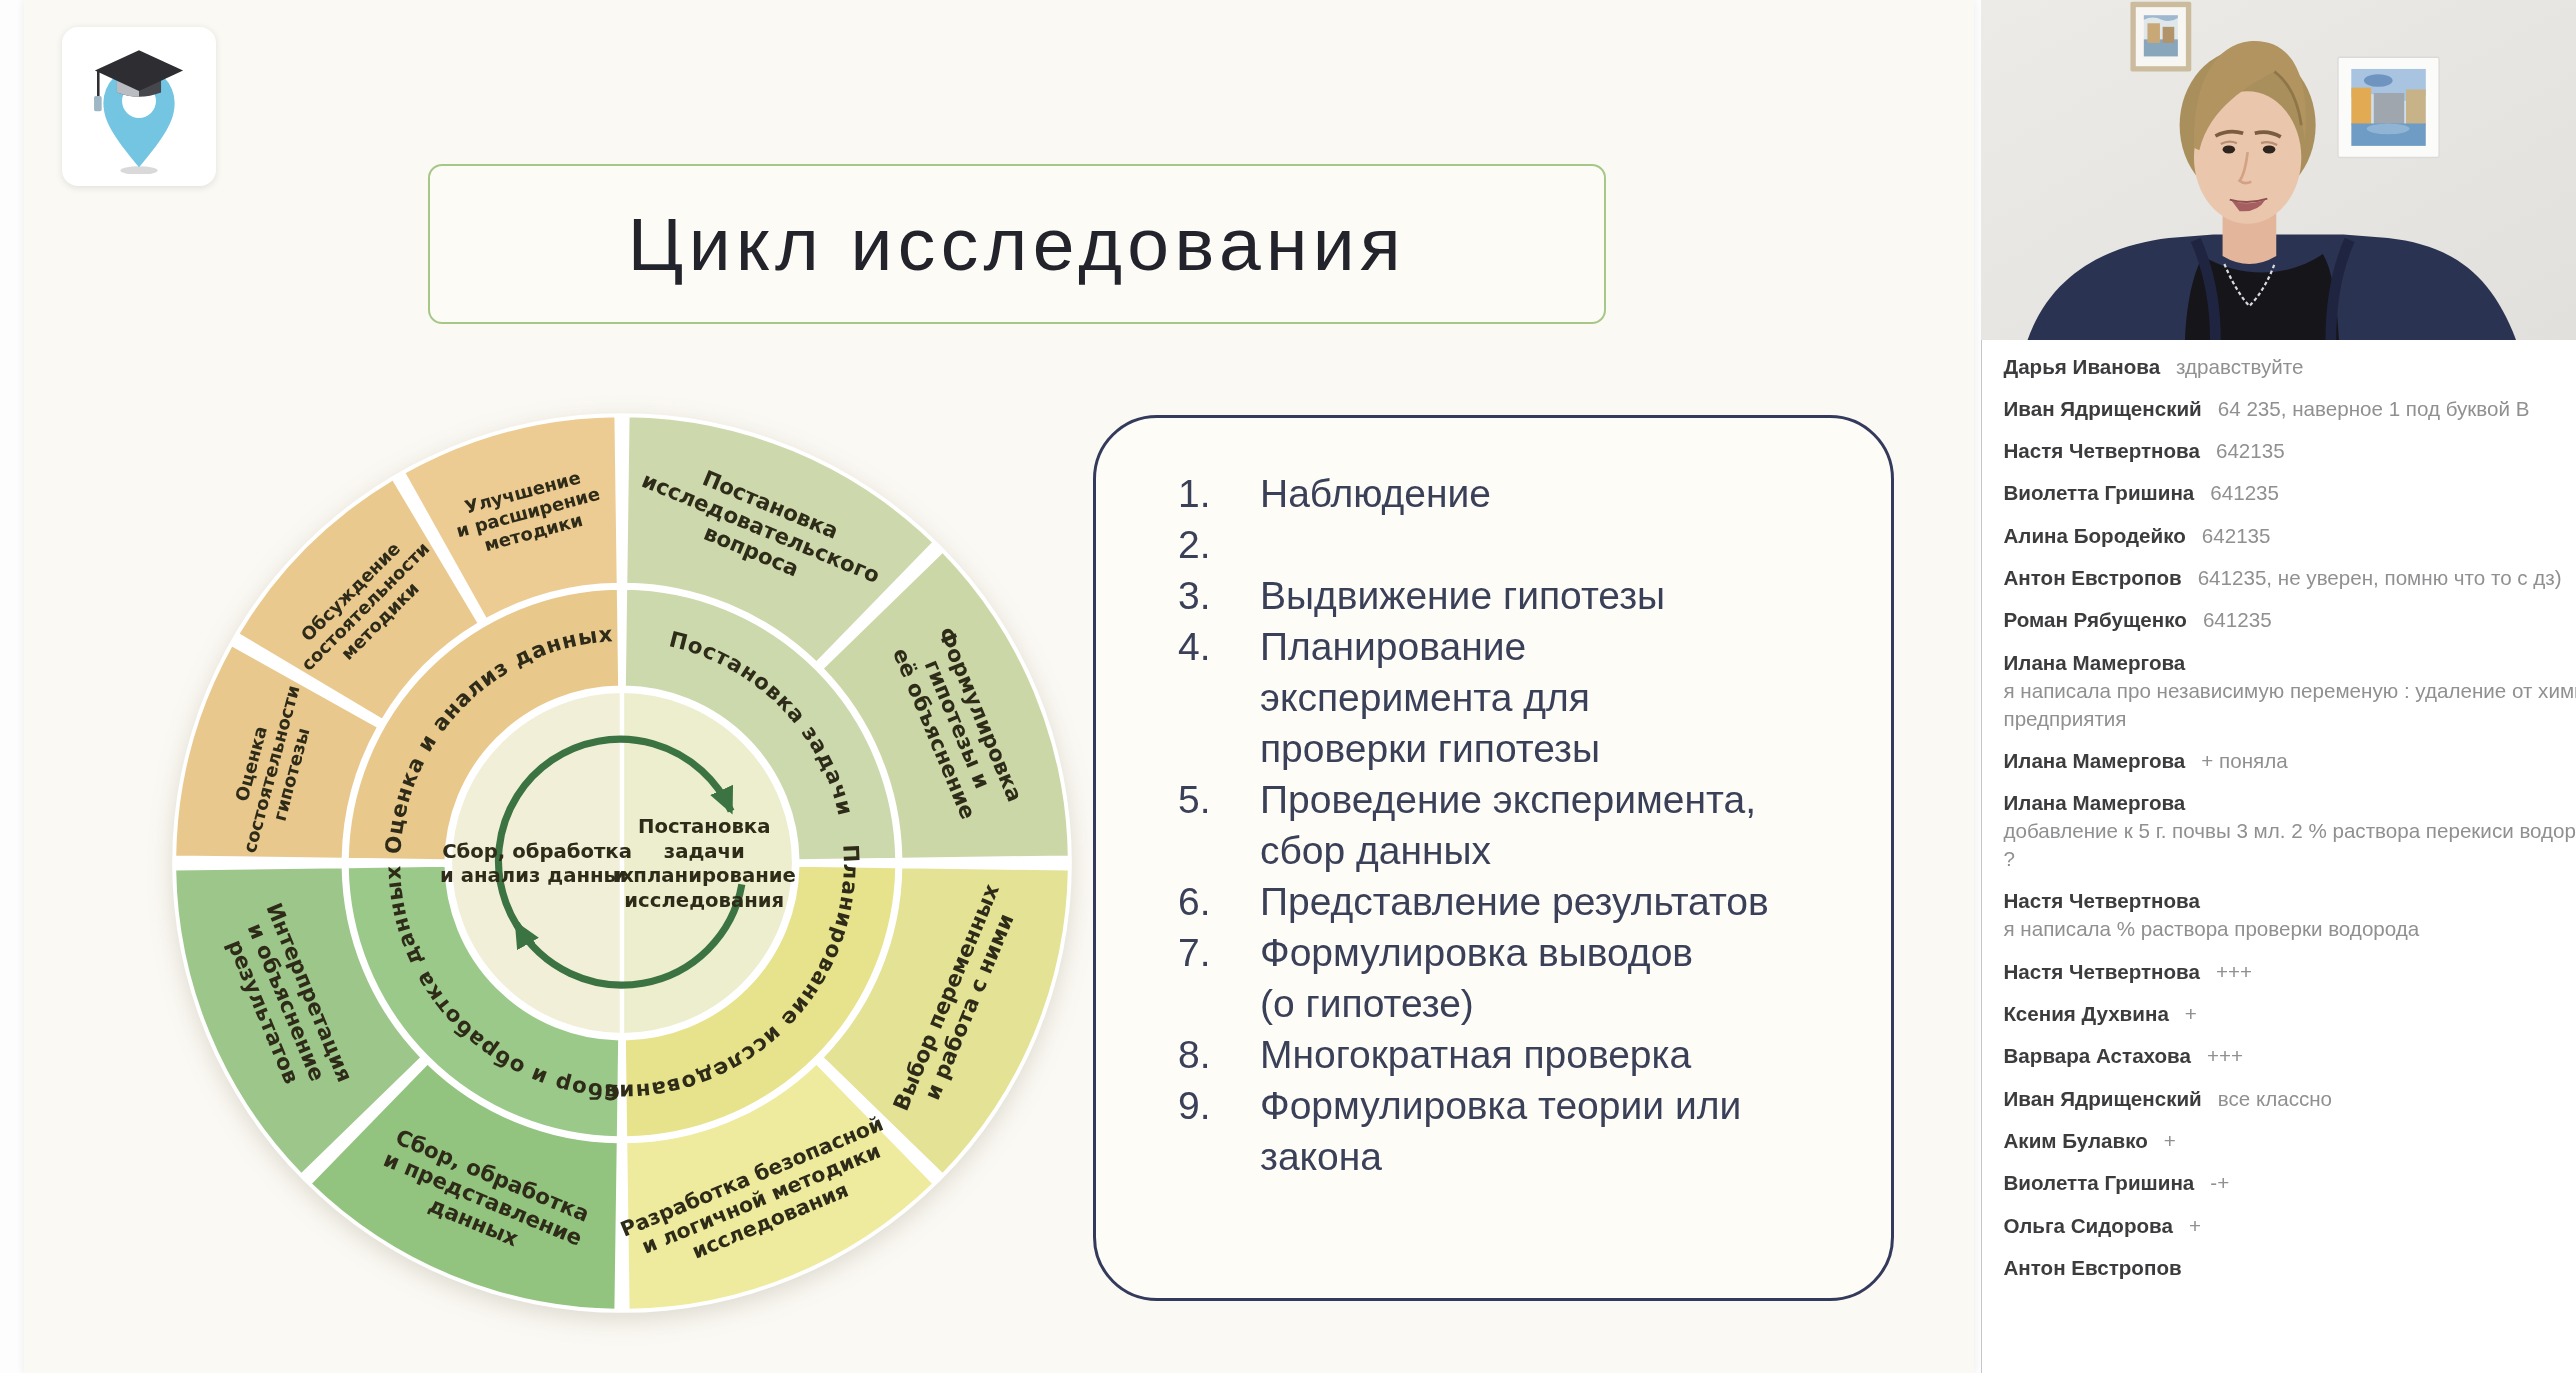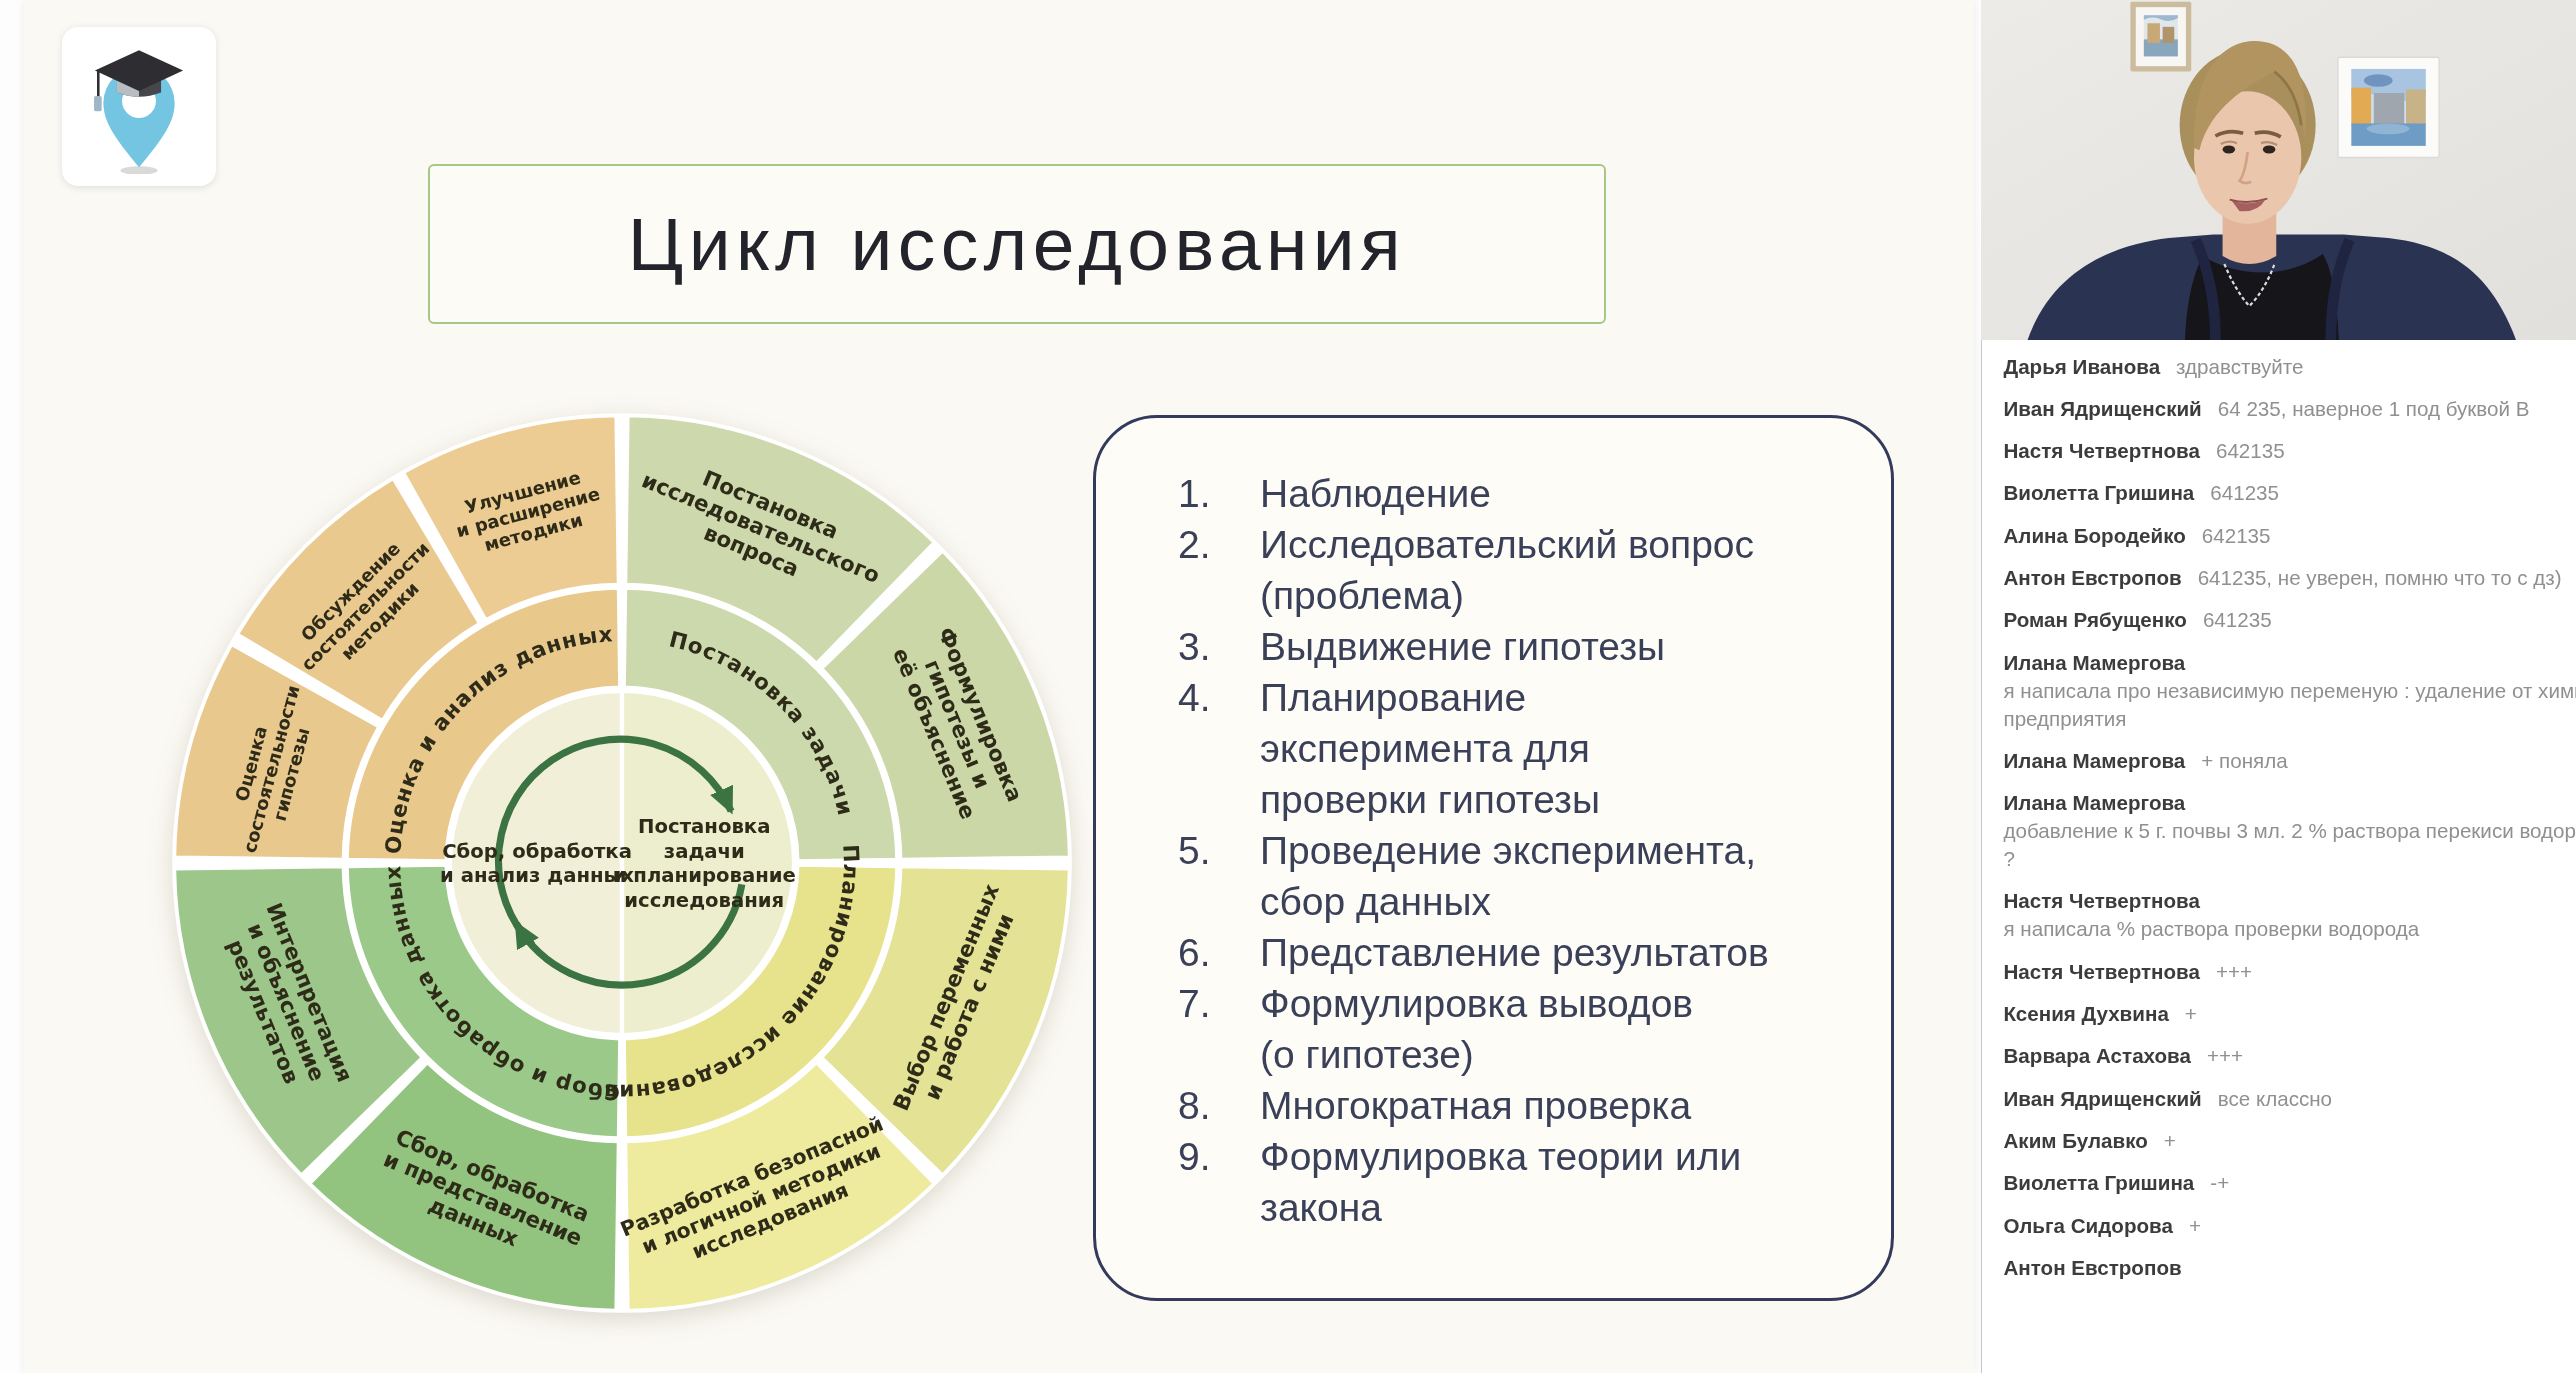--- a/index.html
+++ b/index.html
@@ -7,21 +7,21 @@
        font-family:"Liberation Sans","DejaVu Sans",sans-serif;background:#fdfdfe;}
 
   
   .stage{position:absolute;left:0;top:0;width:1981px;height:1374px;background:#fdfdfe;}
   .slide{position:absolute;left:24px;top:0;width:1950px;height:1374px;background:#fbf9f4;
          box-shadow:0 0 9px rgba(0,0,0,.07);}
   .logo-card{position:absolute;left:38px;top:27px;width:154px;height:159px;background:#ffffff;
              border-radius:16px;box-shadow:0 1.8px 7.2px rgba(0,0,0,.10);
              display:flex;align-items:center;justify-content:center;}
   .title-box{position:absolute;left:404px;top:164px;width:1174px;height:156px;background:#fcfbf6;
-             border:2.7px solid #a6c787;border-radius:6px;display:flex;align-items:center;justify-content:center;}
+             border:2.7px solid #a6c787;border-radius:14px;display:flex;align-items:center;justify-content:center;}
   .title-box h1{margin:0;font-size:75px;font-weight:500;letter-spacing:5.4px;color:#23232b;}
 
   #diagram{position:absolute;left:141px;top:406px;width:914px;height:914px;
            filter:drop-shadow(0 7.2px 12.5px rgba(90,80,40,.18));}
   #diagram text{font-family:"DejaVu Sans","Liberation Sans",sans-serif;font-weight:bold;}
 
   .list-card{position:absolute;left:1069px;top:415px;width:801px;height:886px;background:#fdfcf7;
              border:3.6px solid #343a5c;border-radius:64px;box-sizing:border-box;
              padding:50px 32px 0 82px;}
   .steps{list-style:none;margin:0;padding:0;}
@@ -128,22 +128,20 @@
       </svg>
 
     <div class="list-card">
       <ol class="steps">
           <li>
             <span class="num">1.</span>
             <span class="step-text">Наблюдение</span>
           </li>
           <li>
             <span class="num">2.</span>
-            <span class="step-text">Исследовательский вопрос
-(проблема)</span>
           </li>
           <li>
             <span class="num">3.</span>
             <span class="step-text">Выдвижение гипотезы</span>
           </li>
           <li>
             <span class="num">4.</span>
             <span class="step-text">Планирование
 эксперимента для
 проверки гипотезы</span>

